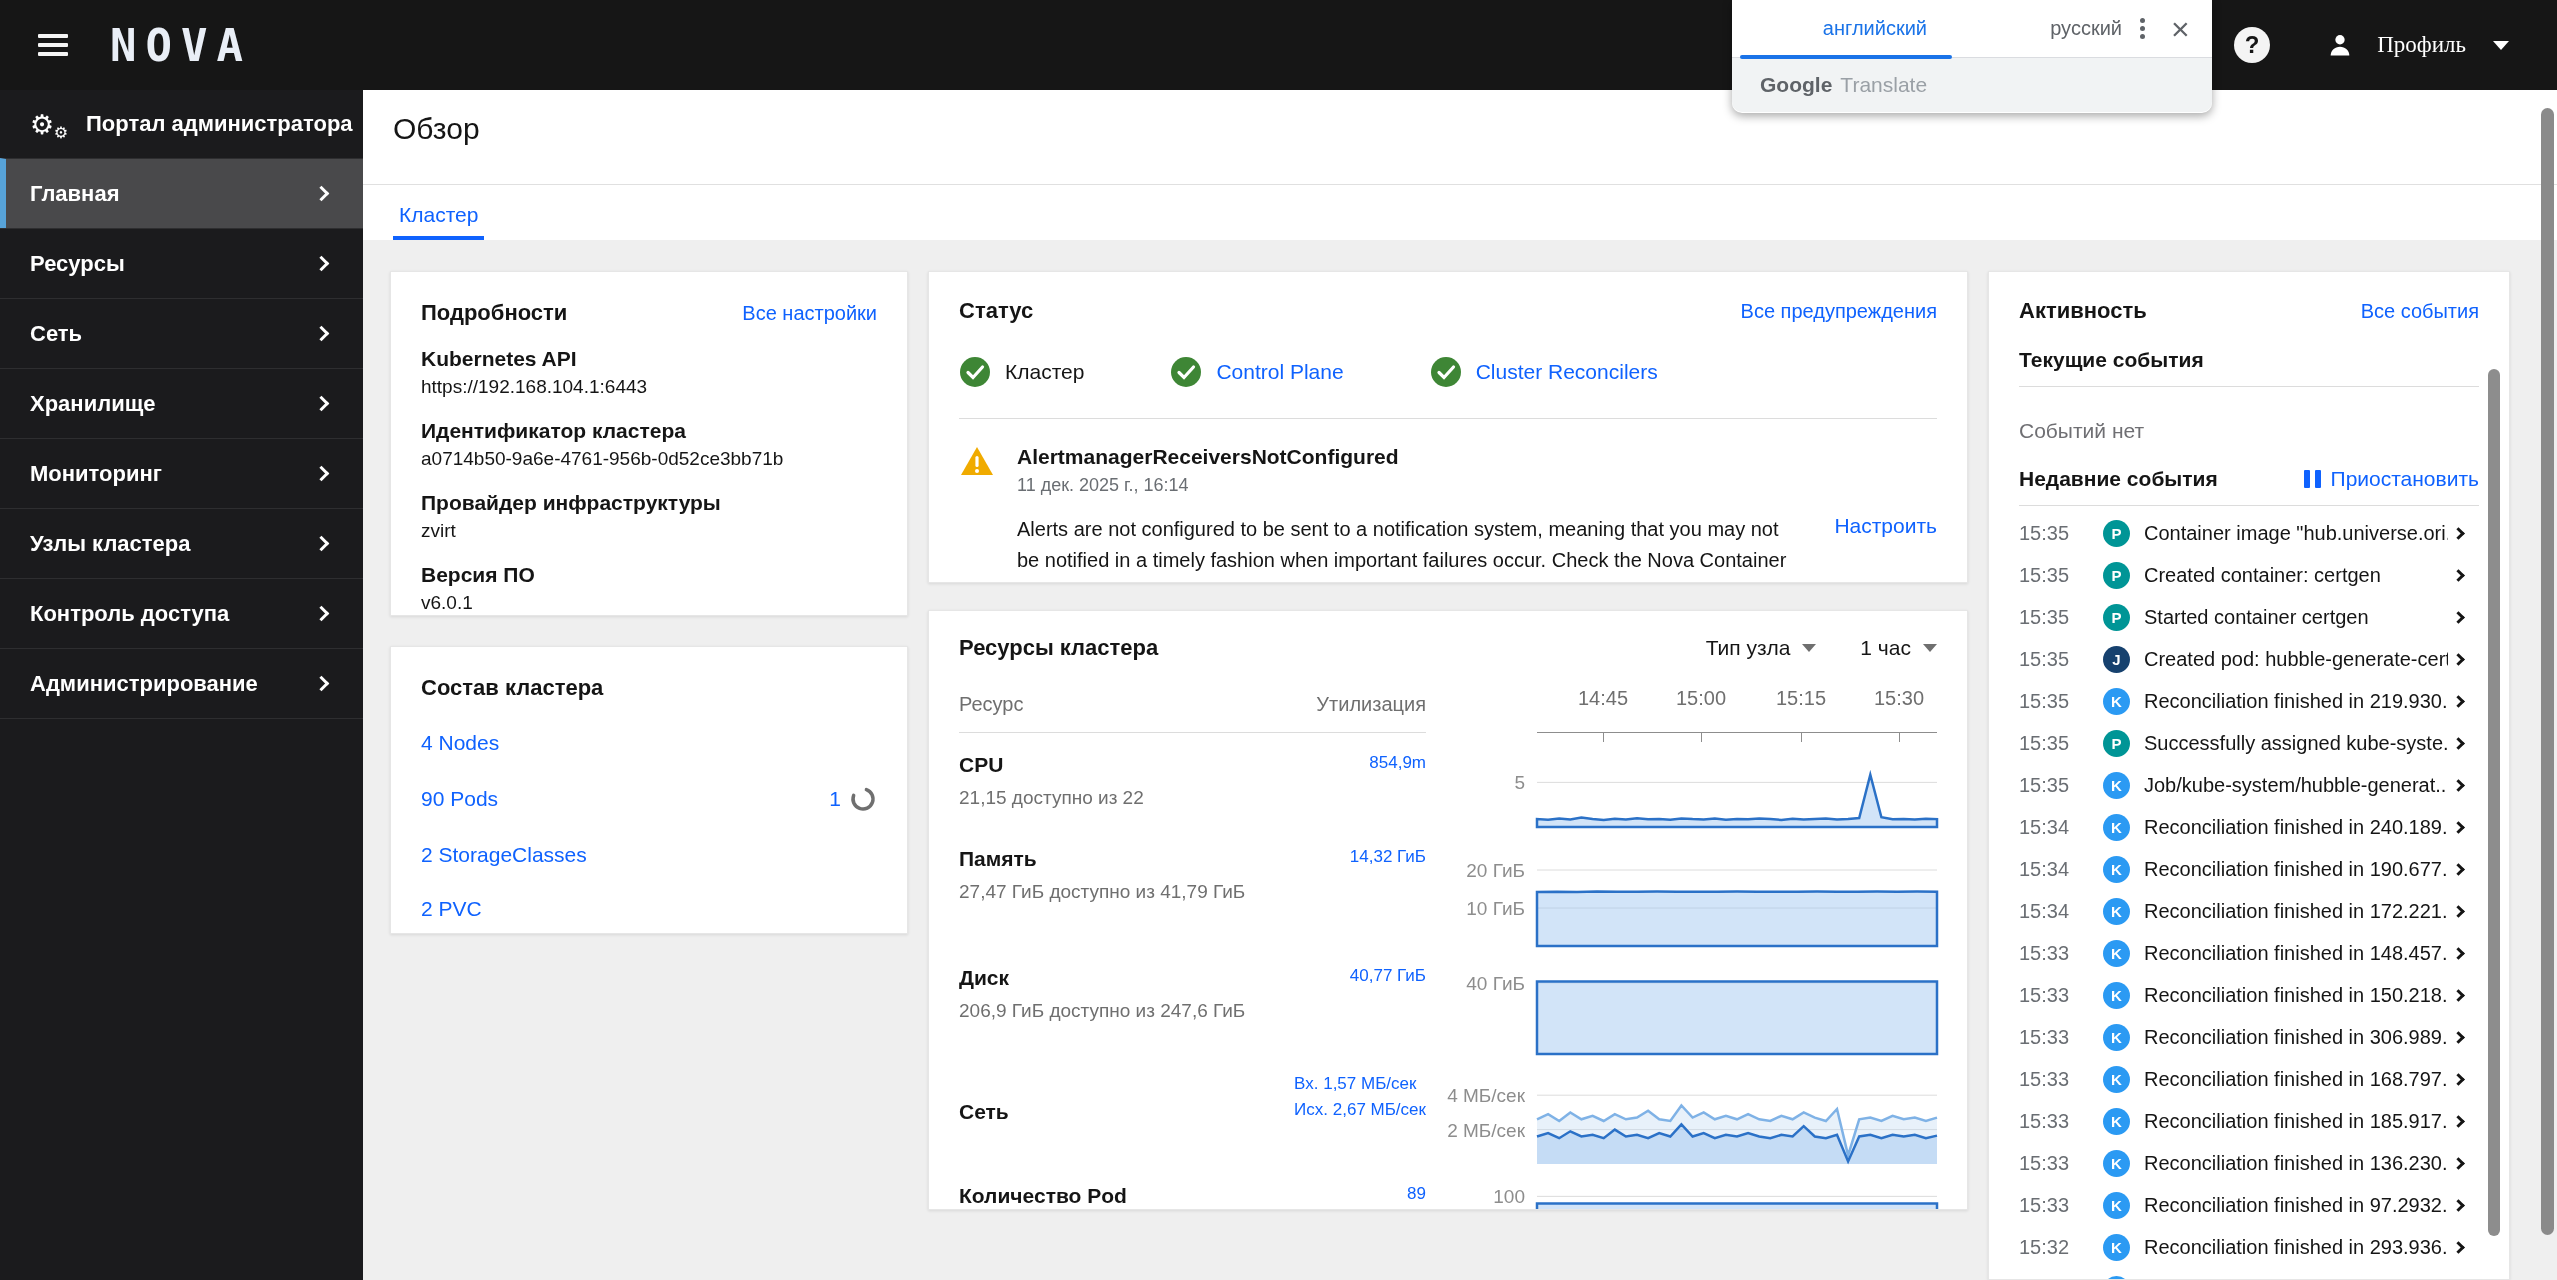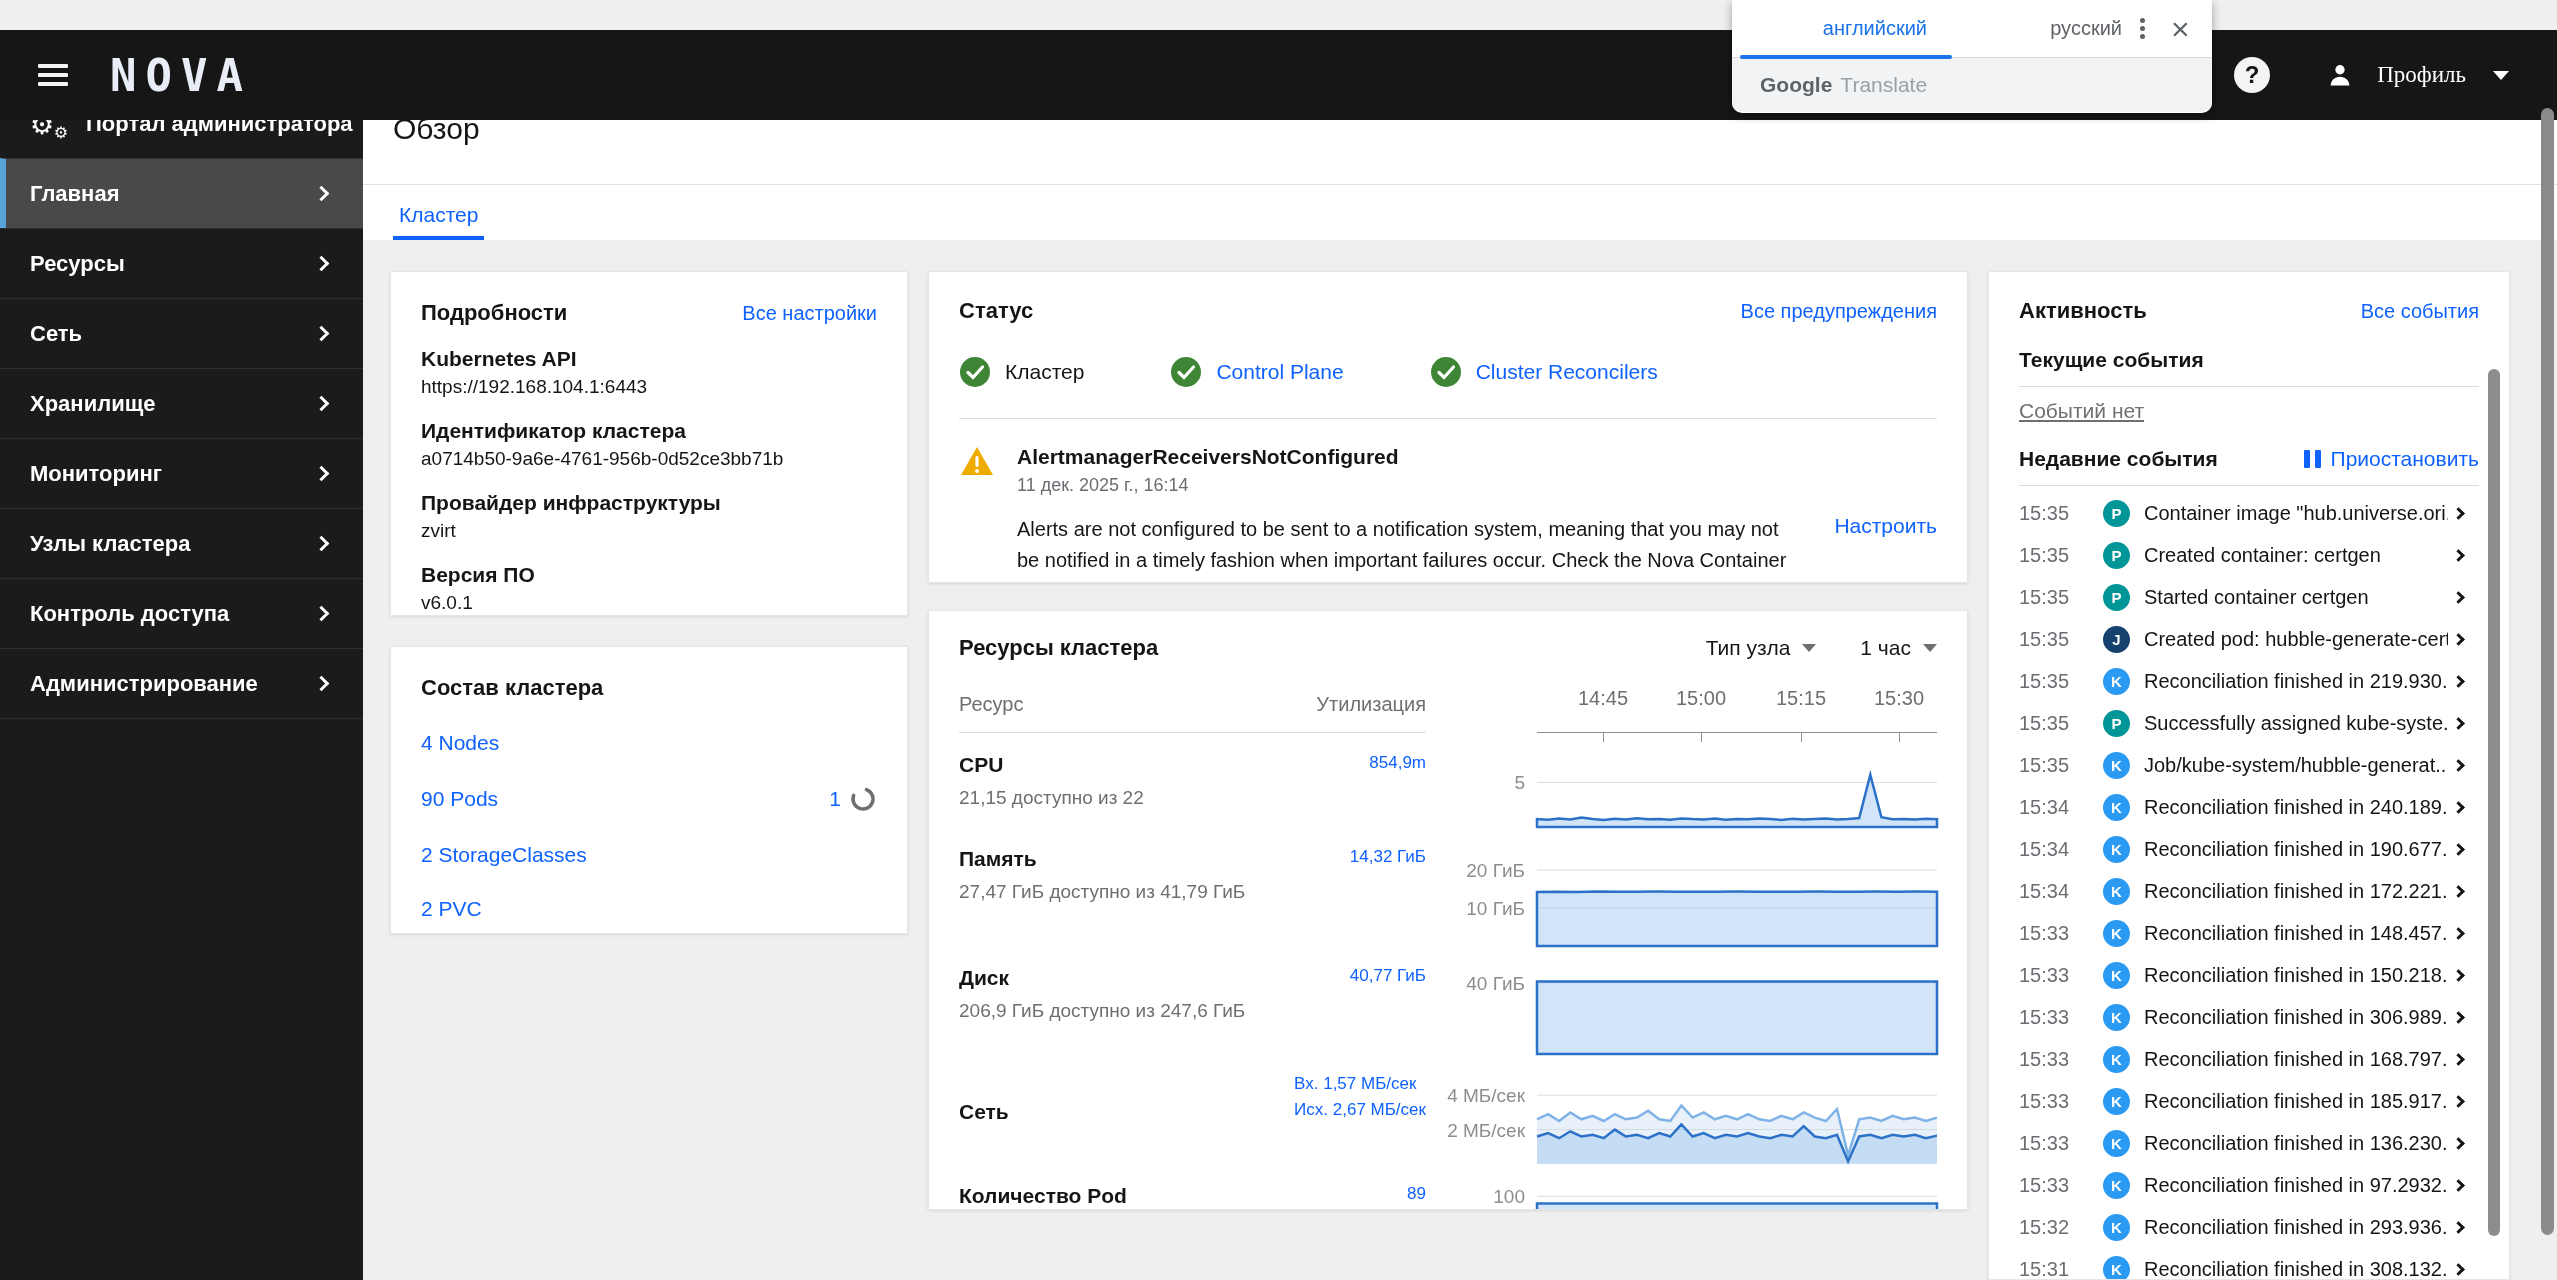--- a/index.html
+++ b/index.html
@@ -5,21 +5,21 @@
   * { margin:0; padding:0; box-sizing:border-box; }
   html,body { width:2557px; height:1280px; }
   body {
     position:relative; overflow:hidden;
     font-family:"Liberation Sans", sans-serif;
     font-size:20px; color:#151515; background:#efefef;
   }
   svg text { font-family:"Liberation Sans", sans-serif; }
 
   
-  .topbar { position:absolute; left:0; top:0; width:2557px; height:90px; background:#161616; z-index:5; display:flex; align-items:center;margin-top:30px; }
+  .topbar { position:absolute; left:0; top:0; width:2557px; height:90px; background:#161616; z-index:5; display:flex; align-items:center; }
   .hamburger { margin-left:38px; width:30px; cursor:pointer; }
   .hamburger span { display:block; height:4px; background:#f4f4f4; margin:5px 0; border-radius:1px; }
   .logo { margin-left:42px; font-family:"DejaVu Sans Mono", monospace; font-weight:bold; font-size:44px; letter-spacing:9px; color:#e9eef6; }
   .topbar-right { position:absolute; right:48px; top:0; height:90px; display:flex; align-items:center; gap:30px; }
   .circle-btn { width:36px; height:36px; border-radius:50%; background:#f4f4f4; color:#161616; display:flex; align-items:center; justify-content:center; font-size:24px; font-weight:bold; cursor:pointer; }
   .profile { display:flex; align-items:center; gap:23px; color:#fff; font-size:23px; margin-left:26px; cursor:pointer;font-family:Liberation Serif, serif; }
   .caret-w { width:0; height:0; border-left:8px solid transparent; border-right:8px solid transparent; border-top:9px solid #fff; margin-left:4px; }
 
   
   .tpop { position:absolute; left:1732px; top:0; width:480px; height:113px; background:#fff; border-radius:0 0 10px 10px; box-shadow:0 3px 10px rgba(0,0,0,.35); z-index:10; }
@@ -106,21 +106,21 @@
   .ch-cpu { height:58px; margin-top:16px; }
   .ch-memory { height:95px; margin-top:4px; }
   .ch-disk { height:80px; margin-top:8px; }
   .ch-network { height:86px; margin-top:4px; }
   .ch-pods { height:70px; margin-top:6px; }
   .res-network .rr-name { margin-top:26px; }
 
   
   #activity-card { left:1625px; top:181px; width:522px; height:1009px; padding:26px 30px; overflow:hidden; }
   .act-sub { margin-top:24px; font-size:21px; font-weight:bold; padding-bottom:14px; border-bottom:1px solid #dcdcdc; }
-  .no-events { margin-top:12px; color:#6f6f73; font-size:21px;text-decoration:underline; }
+  .no-events { margin-top:32px; color:#6f6f73; font-size:21px; }
   .recent-row { margin-top:24px; display:flex; justify-content:space-between; align-items:center; padding-bottom:14px; border-bottom:1px solid #dcdcdc; }
   .recent-title { font-size:21px; font-weight:bold; }
   .pause { display:flex; align-items:center; gap:10px; color:#0f62fe; font-size:21px; cursor:pointer; }
   .pause-ic { display:inline-flex; gap:5px; }
   .pause-ic i { width:6px; height:18px; background:#0f62fe; border-radius:1px; }
   .events { margin-top:6px; }
   .event { height:42px; display:flex; align-items:center; cursor:pointer; }
   .ev-time { width:70px; color:#6a6e73; font-size:20px; flex:none; }
   .ev-badge { width:27px; height:27px; border-radius:50%; color:#fff; font-size:15px; font-weight:bold; display:flex; align-items:center; justify-content:center; margin-left:14px; flex:none; }
   .ev-text { margin-left:14px; font-size:20px; white-space:nowrap; overflow:hidden; flex:1; }

